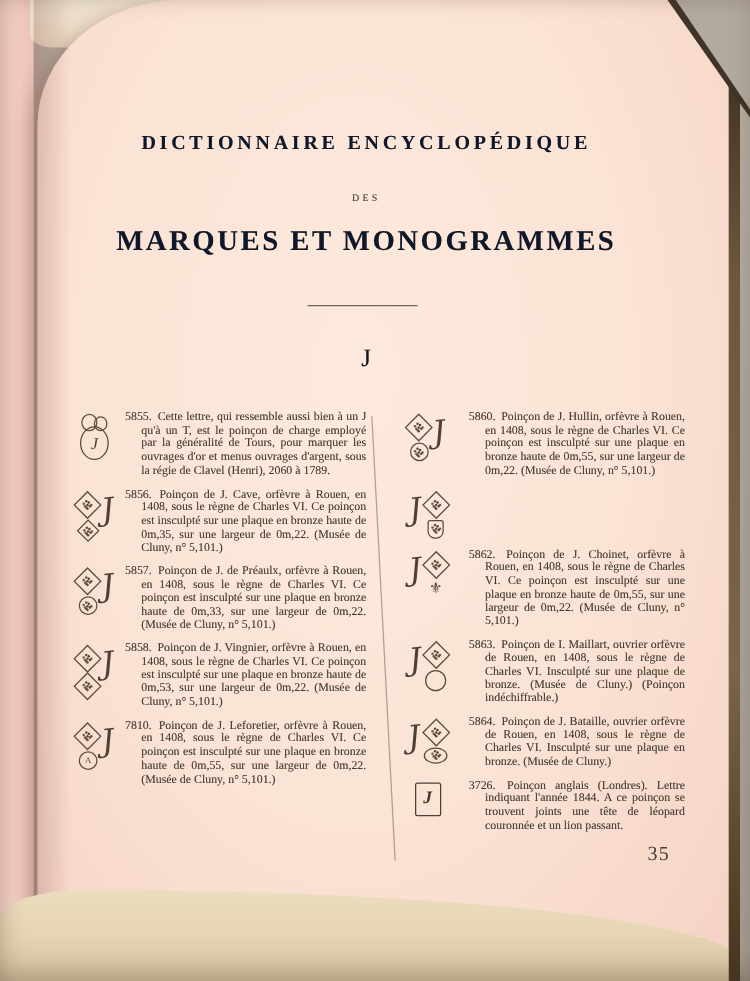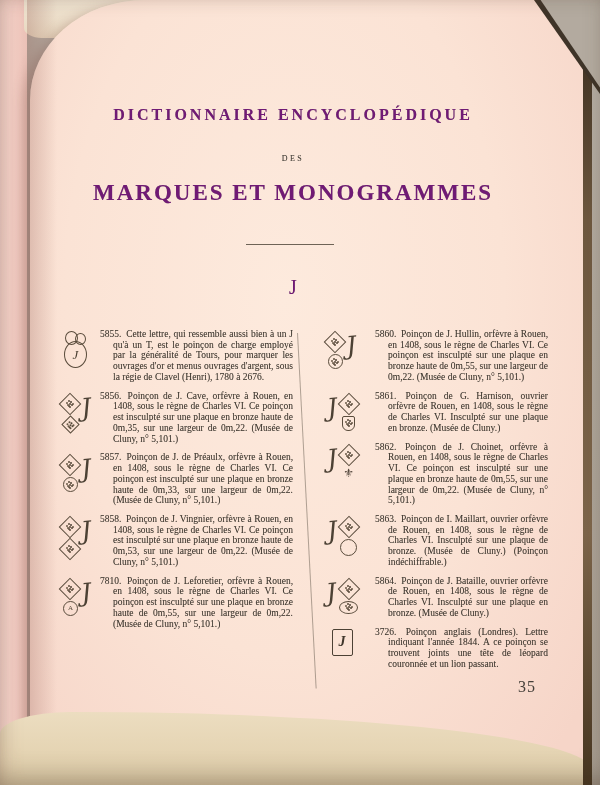--- a/index.html
+++ b/index.html
@@ -29,21 +29,21 @@
     background:linear-gradient(180deg,#33271a,#6e583f 28%,#7d654a 68%,#46351f);}
   .right-bg{position:absolute;left:592px;top:0;width:8px;height:785px;z-index:6;
     background:linear-gradient(#b6aea4,#a69c8f);}
   .corner-tr{position:absolute;right:0;top:0;width:66px;height:94px;z-index:7;
     background:#3f3428;clip-path:polygon(0 0,100% 0,100% 100%);}
   .corner-tr i{position:absolute;inset:0;display:block;background:#b3aa9f;
     clip-path:polygon(10% 0,100% 0,100% 93%);}
 
   
   .sheet{position:absolute;left:34px;top:0;width:552px;height:760px;z-index:5;color:#3f3a33;}
-  .cline{position:absolute;left:0;right:34px;text-align:center;color:#701a75;
+  .cline{position:absolute;left:0;right:34px;text-align:center;color:#0f172a;
          text-shadow:0 0 .5px rgba(53,50,45,.4);}
   .t1{top:106px;font-size:16px;font-weight:700;letter-spacing:3px;}
   .t2{top:154px;font-size:8px;font-weight:400;letter-spacing:2.5px;color:#4a453e;}
   .t3{top:180px;font-size:23px;font-weight:700;letter-spacing:2px;text-align:center;}
   .hrule{position:absolute;top:244px;left:212px;width:88px;height:1px;background:#6e6356;}
   .secJ{top:276px;font-size:20px;}
 
   .cols{position:absolute;top:329px;left:20px;width:494px;display:flex;gap:16px;}
   .col{width:239px;display:flex;flex-direction:column;}
   .divider{position:absolute;left:243px;top:4px;width:1px;height:356px;background:#6f6457;
@@ -117,21 +117,21 @@
       <div class="col col-left">
 
         <div class="entry">
           <div class="ic">
             <span class="orn">
               <i class="e1"></i>
               <i class="e2"></i>
               <span class="bd">J</span>
             </span>
           </div>
-          <p class="etxt"><span class="enum">5855.</span> <span>Cette lettre, qui ressemble aussi bien à un J qu'à un T, est le poinçon de charge employé par la généralité de Tours, pour marquer les ouvrages d'or et menus ouvrages d'argent, sous la régie de Clavel (Henri), 1780 à 2676.</span></p>
+          <p class="etxt"><span class="enum">5855.</span> <span>Cette lettre, qui ressemble aussi bien à un J qu'à un T, est le poinçon de charge employé par la généralité de Tours, pour marquer les ouvrages d'or et menus ouvrages d'argent, sous la régie de Clavel (Henri), 2060 à 1789.</span></p>
         </div>
 
         <div class="entry">
           <div class="ic">
             <span class="igrow">
               <span class="igcol">
                 <span class="dm">
                     <i class="speck"></i>
                   </span>
                 <span class="dm dm-sm">
@@ -221,21 +221,20 @@
               <span class="igcol">
                 <span class="dm">
                     <i class="speck"></i>
                   </span>
                 <span class="shld">
                     <i class="speck"></i>
                   </span>
               </span>
             </span>
           </div>
-          <p class="etxt"><span class="enum">5861.</span> <span>Poinçon de G. Harnison, ouvrier orfèvre de Rouen, en 1408, sous le règne de Charles VI. Insculpté sur une plaque en bronze. (Musée de Cluny.)</span></p>
         </div>
 
         <div class="entry">
           <div class="ic">
             <span class="igrow">
               <span class="sj">J</span>
               <span class="igcol">
                 <span class="dm">
                     <i class="speck"></i>
                   </span>

